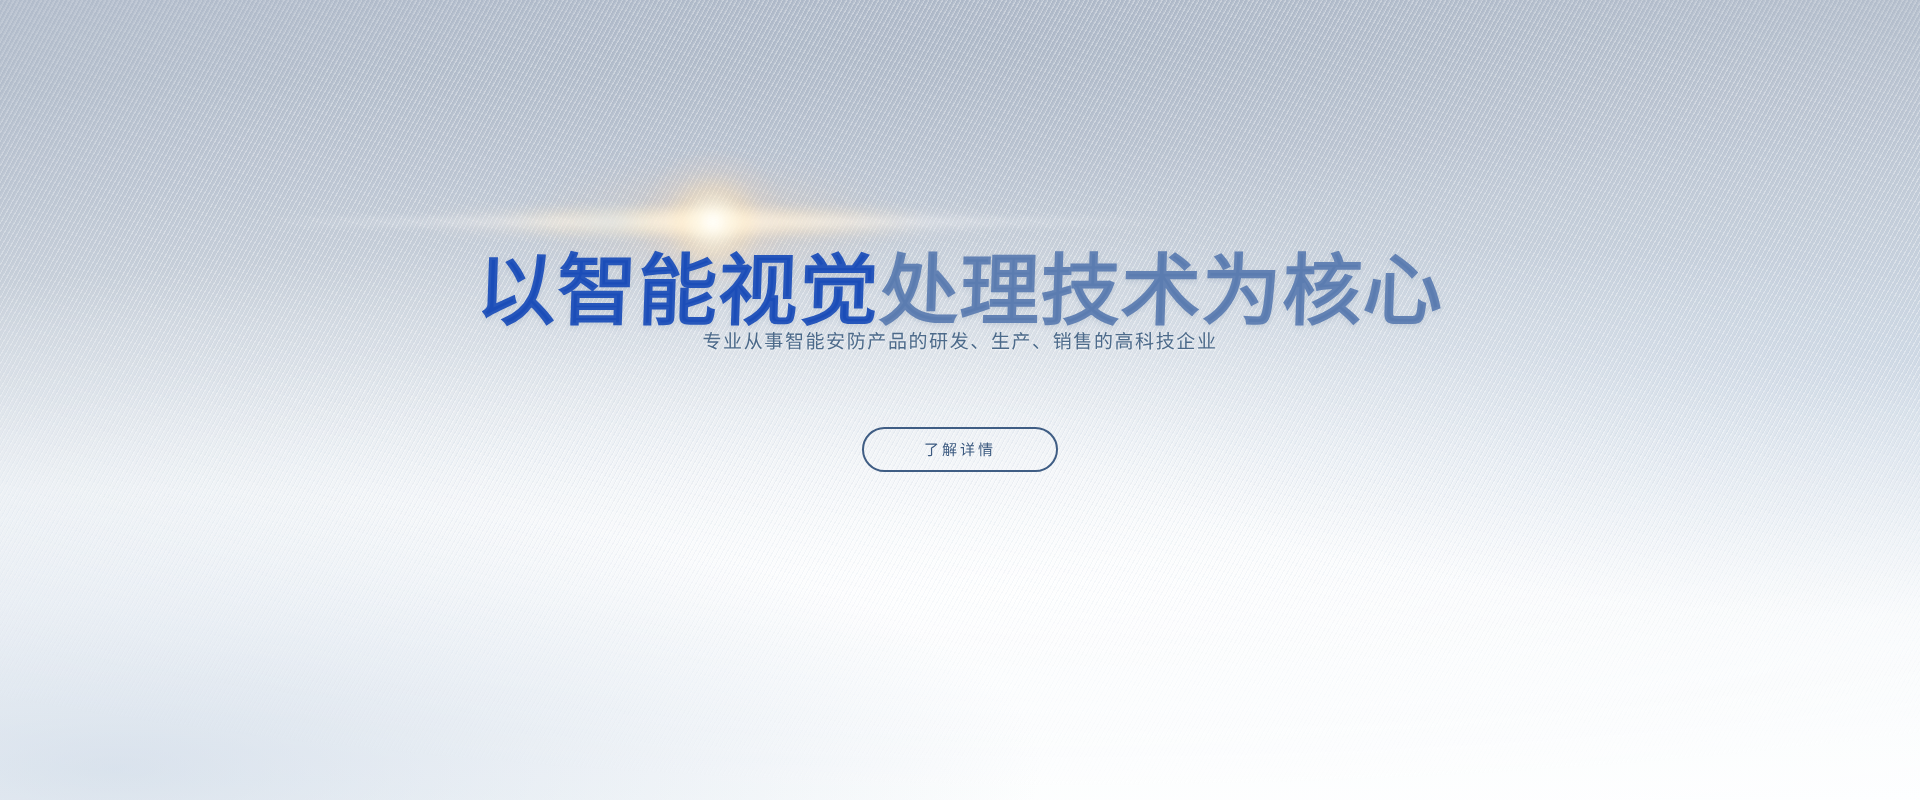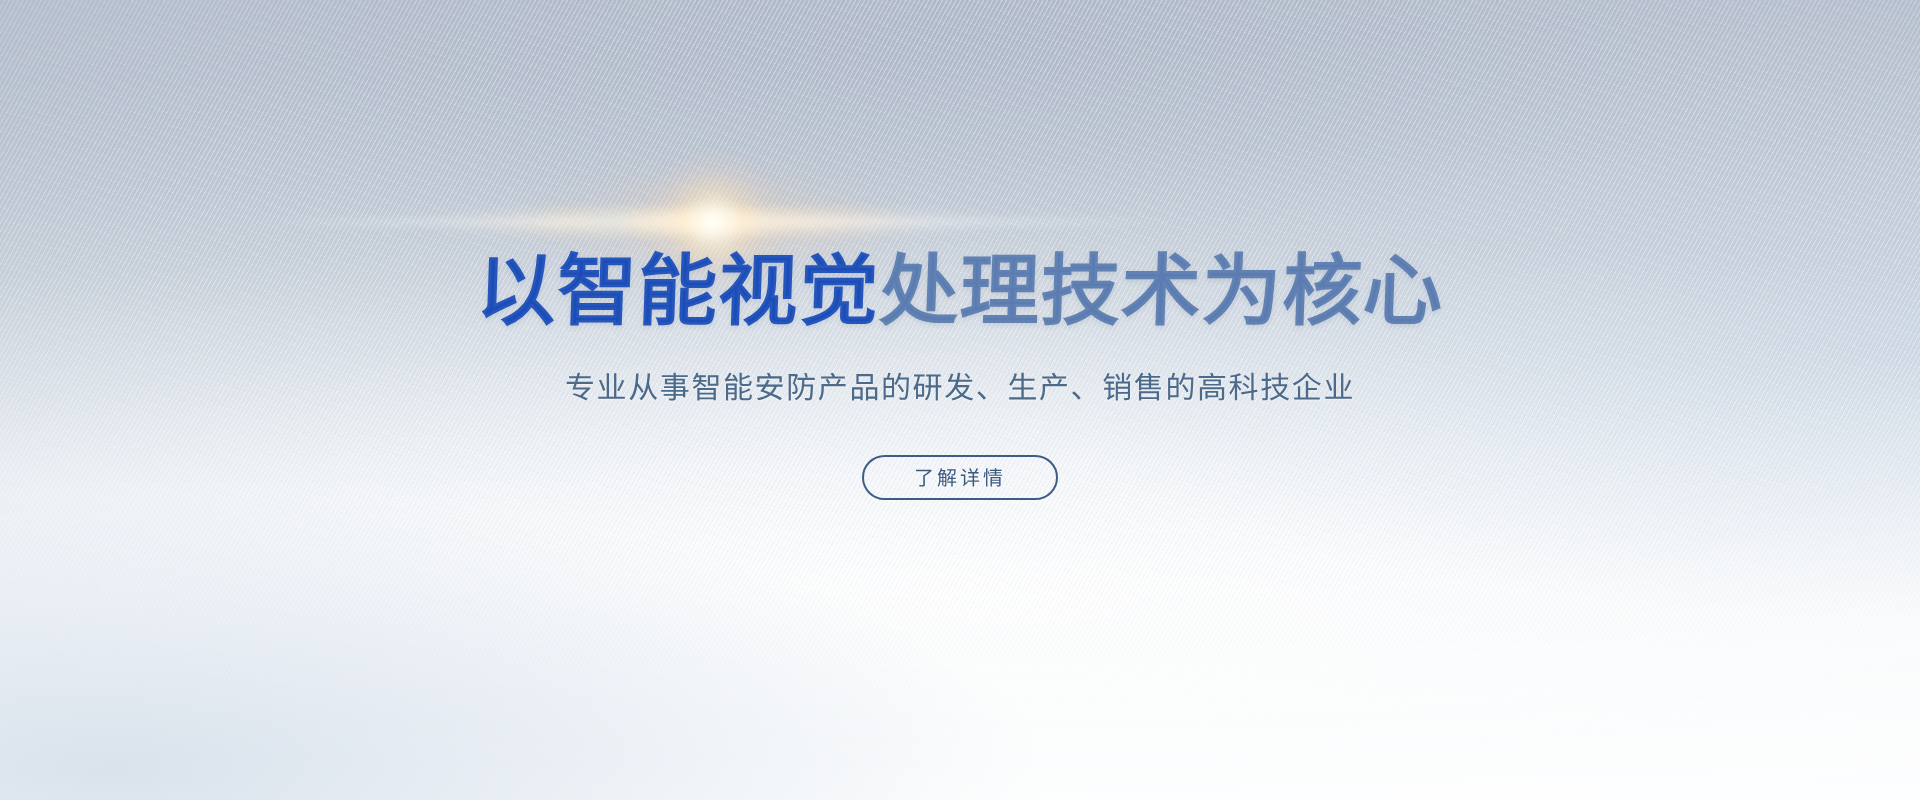--- a/index.html
+++ b/index.html
@@ -157,38 +157,37 @@
     -webkit-text-stroke:0.5px rgba(255,255,255,0.05);
     transform:skewX(-2deg) scaleX(1.02);
     text-shadow:0 2px 5px rgba(120,140,170,0.22);
     font-family:"Liberation Sans", "DejaVu Sans", sans-serif;
     font-stretch:condensed;
   }
   .headline .hl-strong { color:#1b4db8; }
   .headline .hl-soft   { color:#5b7cb0; }
 
   .subline {
-    margin-top:38px;
-    font-size:30px;
+    font-size:19px;
     line-height:1.3;
     letter-spacing:1.6px;
     color:#4c6a8a;
     white-space:nowrap;
     font-weight:400;
     text-shadow:0 1px 2px rgba(255,255,255,0.55);
   }
 
   .cta {
-    margin-top:48px;
+    margin-top:72px;
     width:196px; height:45px;
     border:2px solid #3f5d84;
     border-radius:23px;
     background:transparent;
     color:#3c5a80;
-    font-size:20px;
+    font-size:15px;
     letter-spacing:3px;
     line-height:1;
     display:flex; align-items:center; justify-content:center;
     cursor:pointer;
     font-family:"Liberation Sans", "DejaVu Sans", sans-serif;
     text-shadow:0 1px 1px rgba(255,255,255,0.45);
     transition:background .18s ease, color .18s ease;
     padding:0;
   }
 </style>

